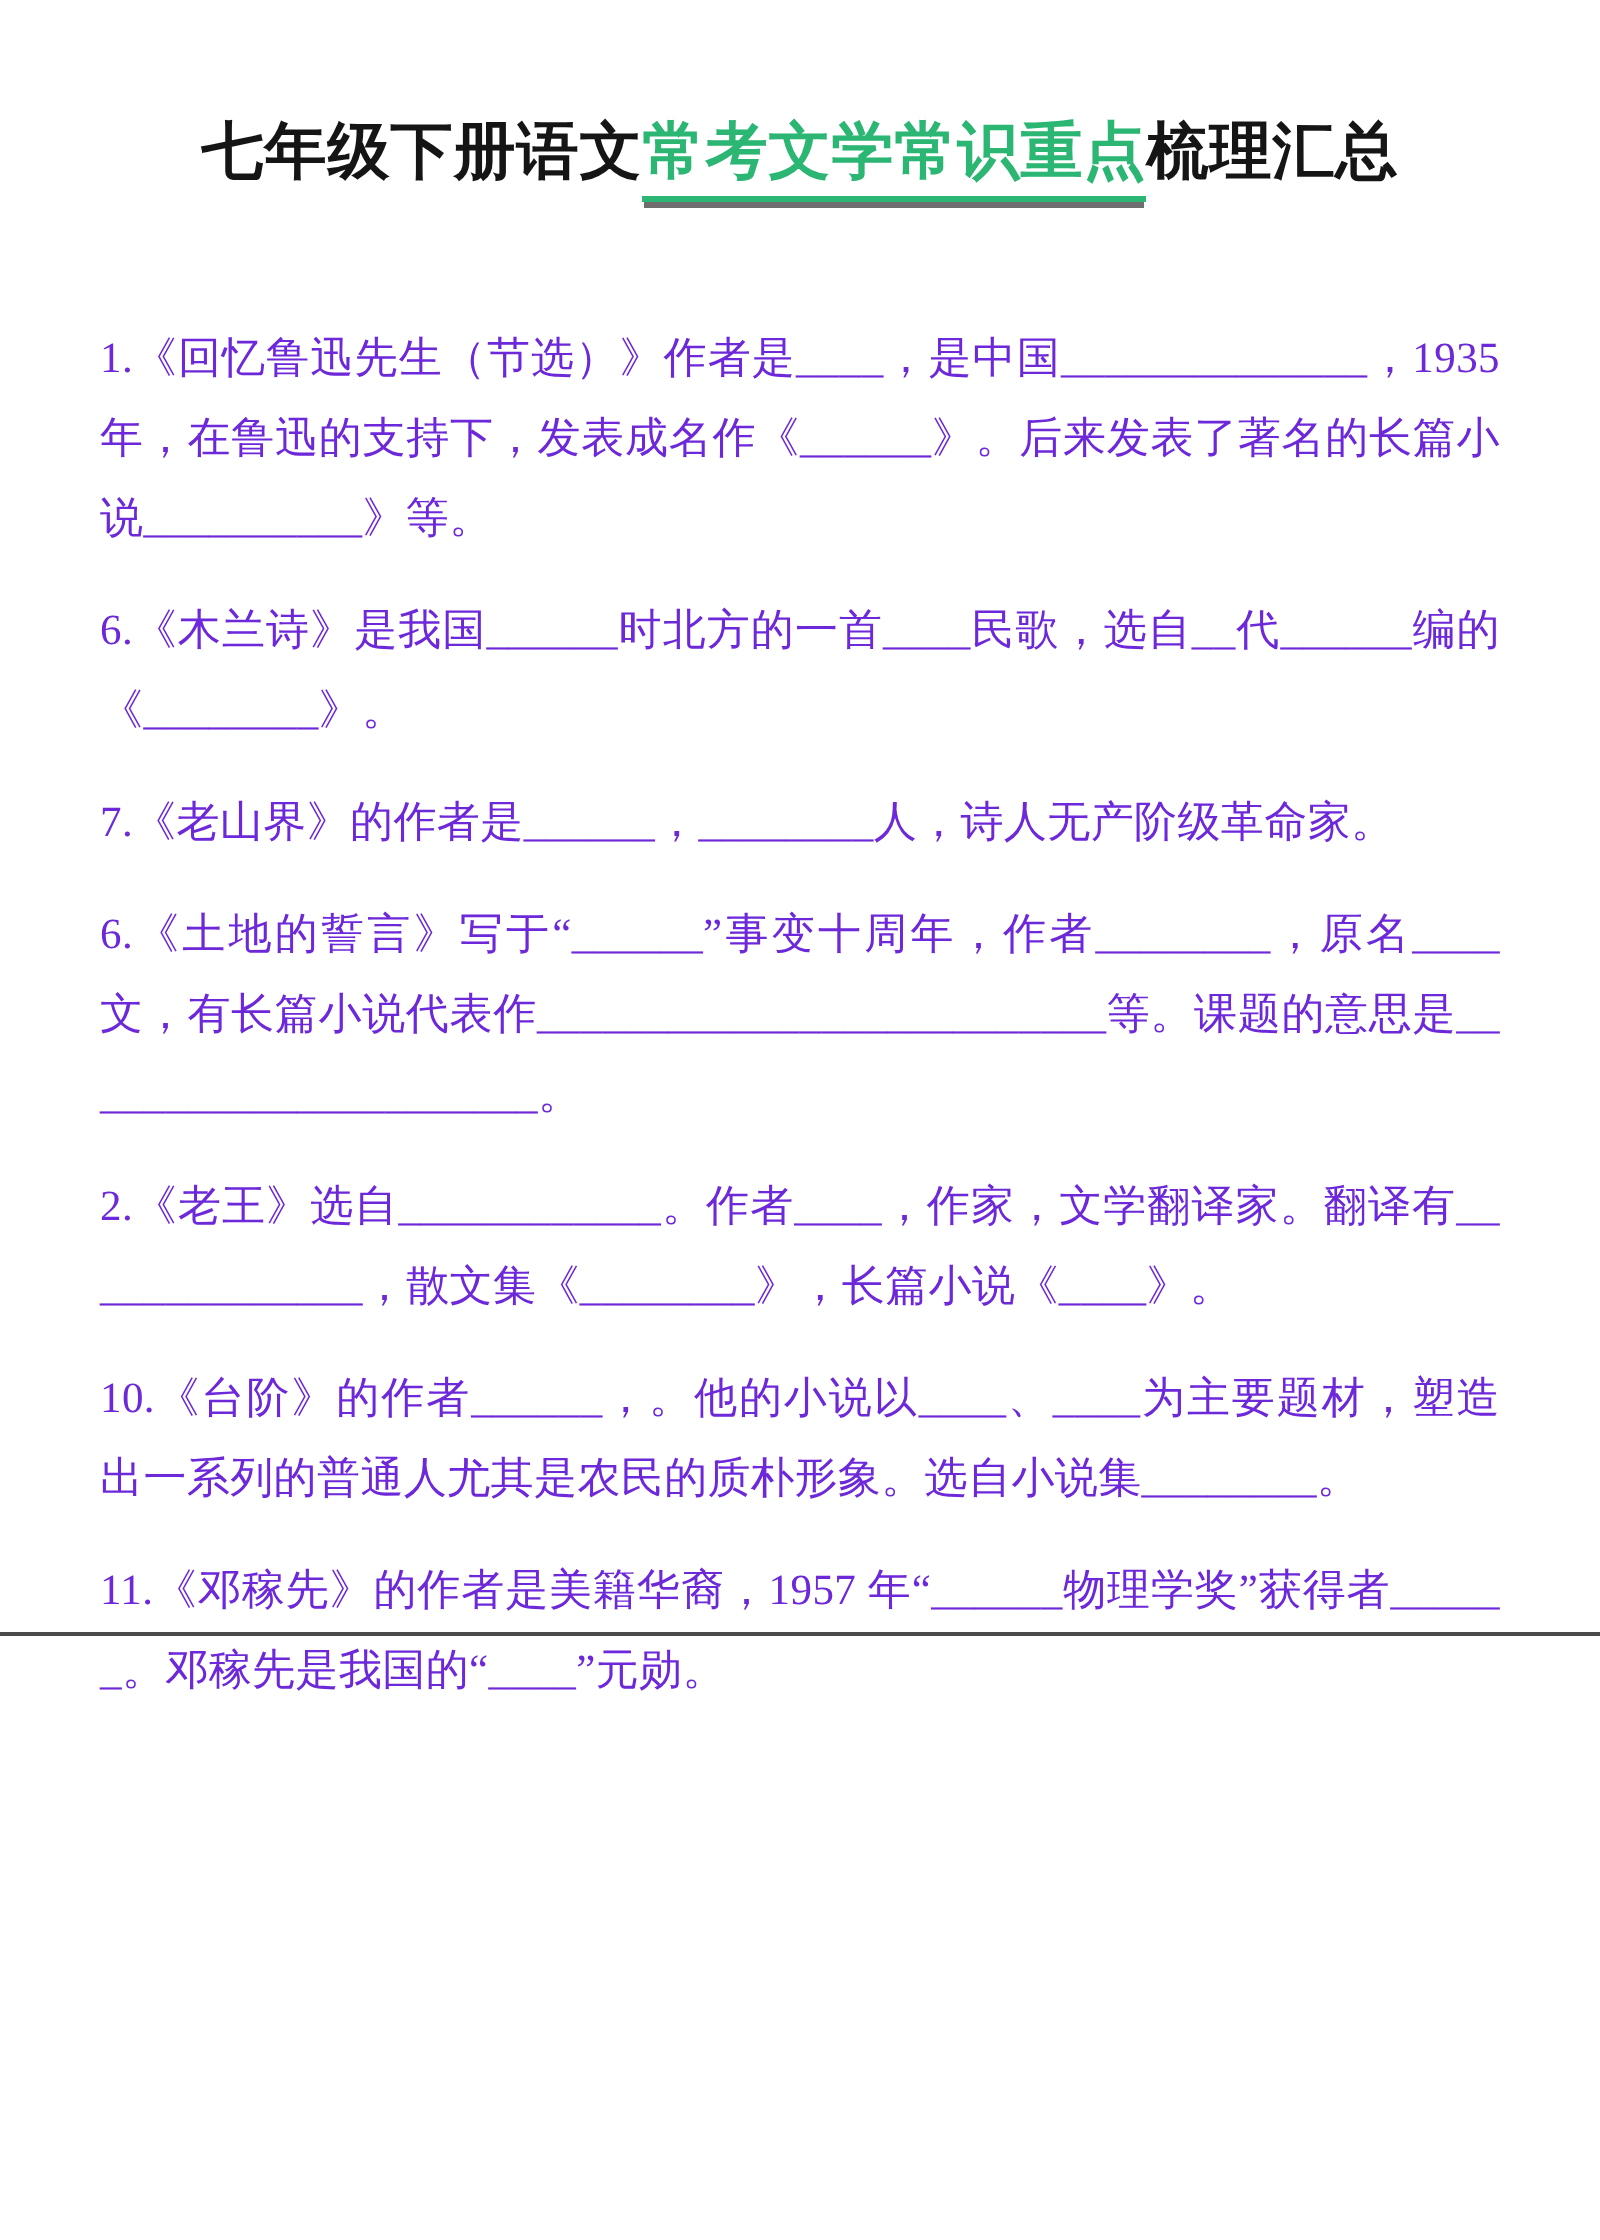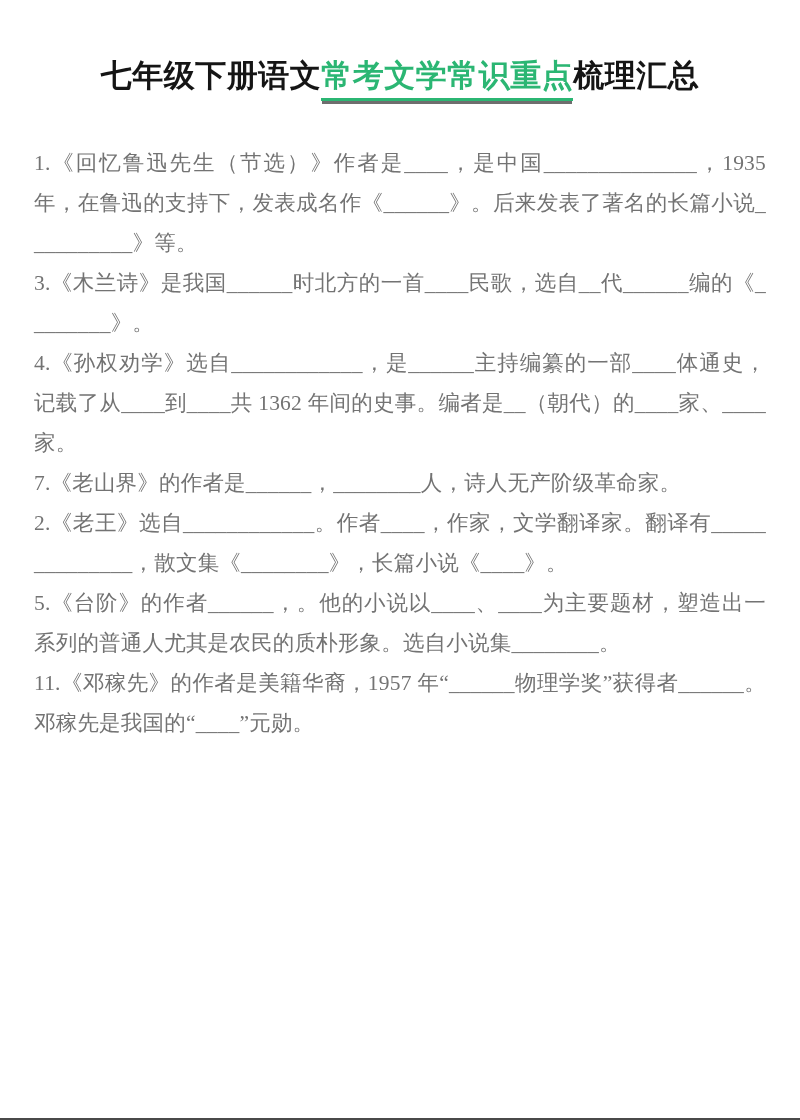--- a/index.html
+++ b/index.html
@@ -10,21 +10,21 @@
   body {
     width: 800px;
     height: 1120px;
     font-family: "Liberation Serif", "DejaVu Serif", serif;
     color: #1a1a1a;
     overflow: hidden;
     position: relative;
   }
   .page {
     width: 800px;
-    height: 1120px;
+    height: 818px;
     box-sizing: border-box;
     padding: 0;
     position: relative;
     background: #fff;
   }
 
   
   .title-wrap {
     text-align: center;
     padding-top: 36px;
@@ -51,24 +51,24 @@
     box-shadow: 0 4px 0 -1px #6e6e6e;
   }
 
   
   .content {
     padding: 14px 34px 0 34px;
   }
   .q-item {
     font-size: 21.5px;
     line-height: 40px;
-    color: #737373;
+    color: #6d28d9;
     text-align: justify;
     text-justify: inter-character;
-    margin: 0;
+    margin: 16px;
     letter-spacing: 0.2px;
     word-break: break-all;
   }
 
   .bottom-rule {
     position: absolute;
     left: 0;
     right: 0;
     bottom: 0;
     height: 2px;
@@ -79,22 +79,22 @@
 <body>
 
 <div class="page">
 
   <div class="title-wrap">
     <h1 class="doc-title"><span class="t-black">七年级下册语文</span><span class="t-green">常考文学常识重点</span><span class="t-black">梳理汇总</span></h1>
   </div>
 
   <div class="content">
     <p class="q-item">1.《回忆鲁迅先生（节选）》作者是____，是中国______________，1935年，在鲁迅的支持下，发表成名作《______》。后来发表了著名的长篇小说__________》等。</p>
-    <p class="q-item">3.《木兰诗》是我国______时北方的一首____民歌，选自__代______编的《________》。</p>
-    <p class="q-item">4.《孙权劝学》选自____________，是______主持编纂的一部____体通史，记载了从____到____共 1362 年间的史事。编者是__（朝代）的____家、____家。</p>
+    <p class="q-item">6.《木兰诗》是我国______时北方的一首____民歌，选自__代______编的《________》。</p>
     <p class="q-item">7.《老山界》的作者是______，________人，诗人无产阶级革命家。</p>
+    <p class="q-item">6.《土地的誓言》写于“______”事变十周年，作者________，原名____文，有长篇小说代表作__________________________等。课题的意思是______________________。</p>
     <p class="q-item">2.《老王》选自____________。作者____，作家，文学翻译家。翻译有______________，散文集《________》，长篇小说《____》。</p>
-    <p class="q-item">5.《台阶》的作者______，。他的小说以____、____为主要题材，塑造出一系列的普通人尤其是农民的质朴形象。选自小说集________。</p>
+    <p class="q-item">10.《台阶》的作者______，。他的小说以____、____为主要题材，塑造出一系列的普通人尤其是农民的质朴形象。选自小说集________。</p>
     <p class="q-item">11.《邓稼先》的作者是美籍华裔，1957 年“______物理学奖”获得者______。邓稼先是我国的“____”元勋。</p>
   </div>
 
   <div class="bottom-rule"></div>
 </div>
 
 </body></html>

